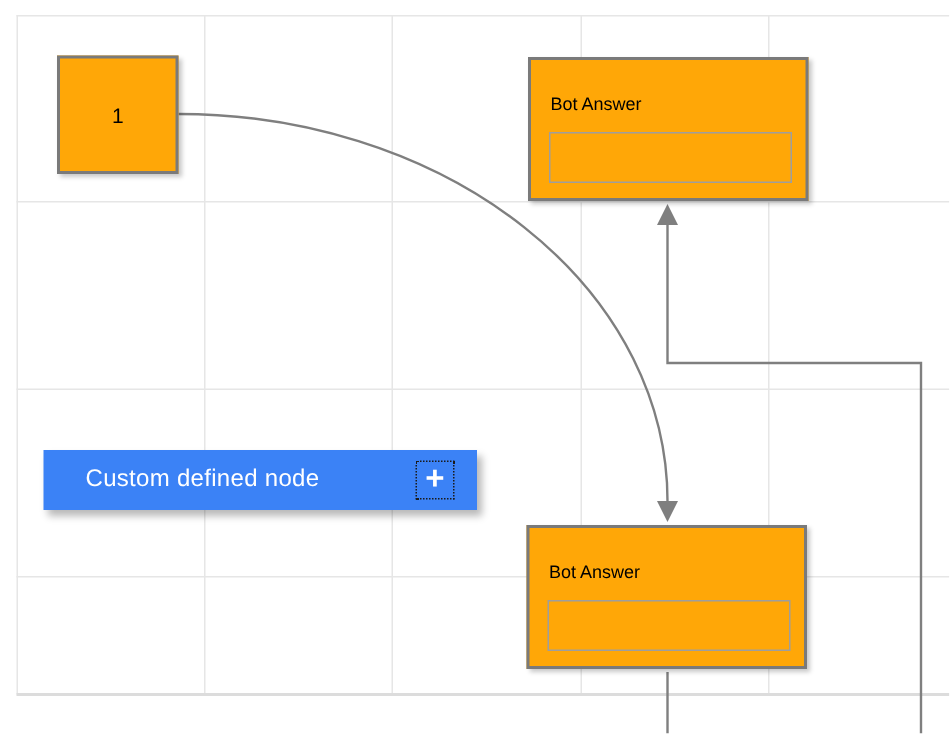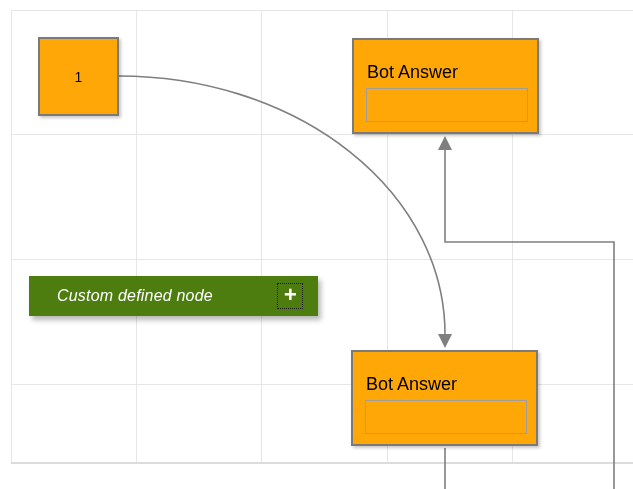--- a/index.html
+++ b/index.html
@@ -39,42 +39,41 @@
     box-sizing: border-box;
     background: #FFA707;
     border: 2px solid #7a7a7a;
     box-shadow: 2px 2px 3px rgba(0,0,0,0.22);
   }
   .bot-node.top    { left: 352px; top: 38px;  }
   .bot-node.bottom { left: 351px; top: 350px; }
   .bot-node .bot-label {
     position: absolute;
     left: 13px; top: 22px;
-    font-size: 18px;
+    font-size: 12px;
     color: #000;
     white-space: nowrap;
   }
   .bot-node .bot-field {
     position: absolute;
     left: 12px; top: 48px;
     width: 160px; height: 32px;
     border: 1px solid #9e9e9e;
     background: transparent;
   }
   
   .palette {
     position: absolute;
-    left: 29px; top: 276px;
+    left: 29px; top: 300px;
     width: 289px; height: 40px;
     box-sizing: border-box;
-    background: #4d7c0f;
+    background: #3b82f6;
     box-shadow: 3px 4px 5px rgba(0,0,0,0.28);
     display: flex;
     align-items: center;
-    font-style: italic;
   }
   .palette .palette-label {
     margin-left: 28px;
     color: #ffffff;
     font-size: 16px;
     letter-spacing: 0.2px;
     white-space: nowrap;
   }
   .palette .plus-box {
     position: absolute;

